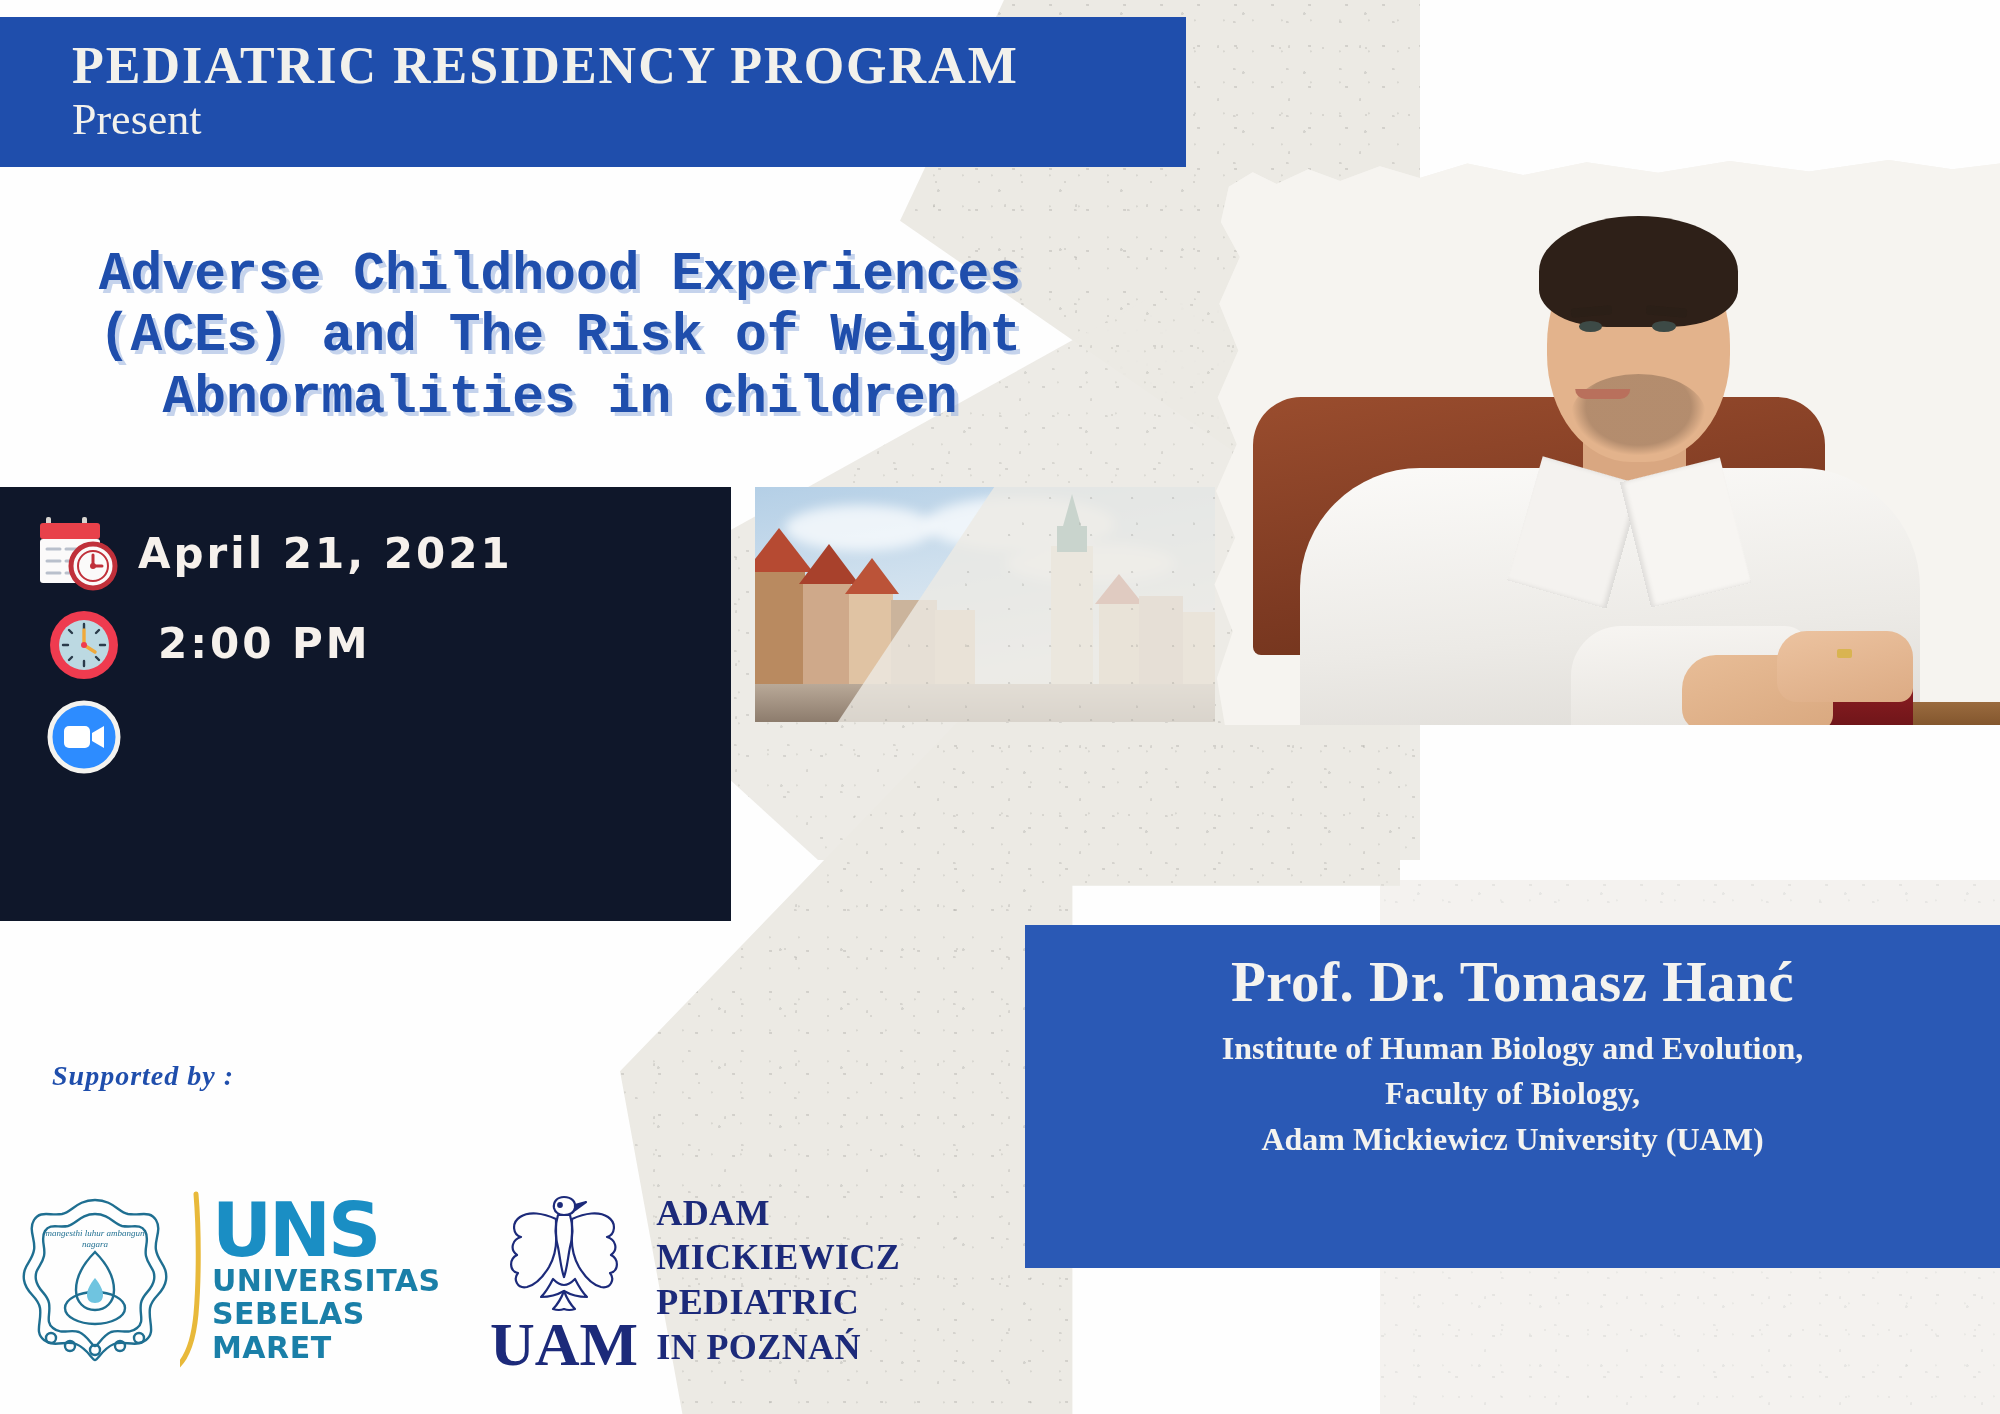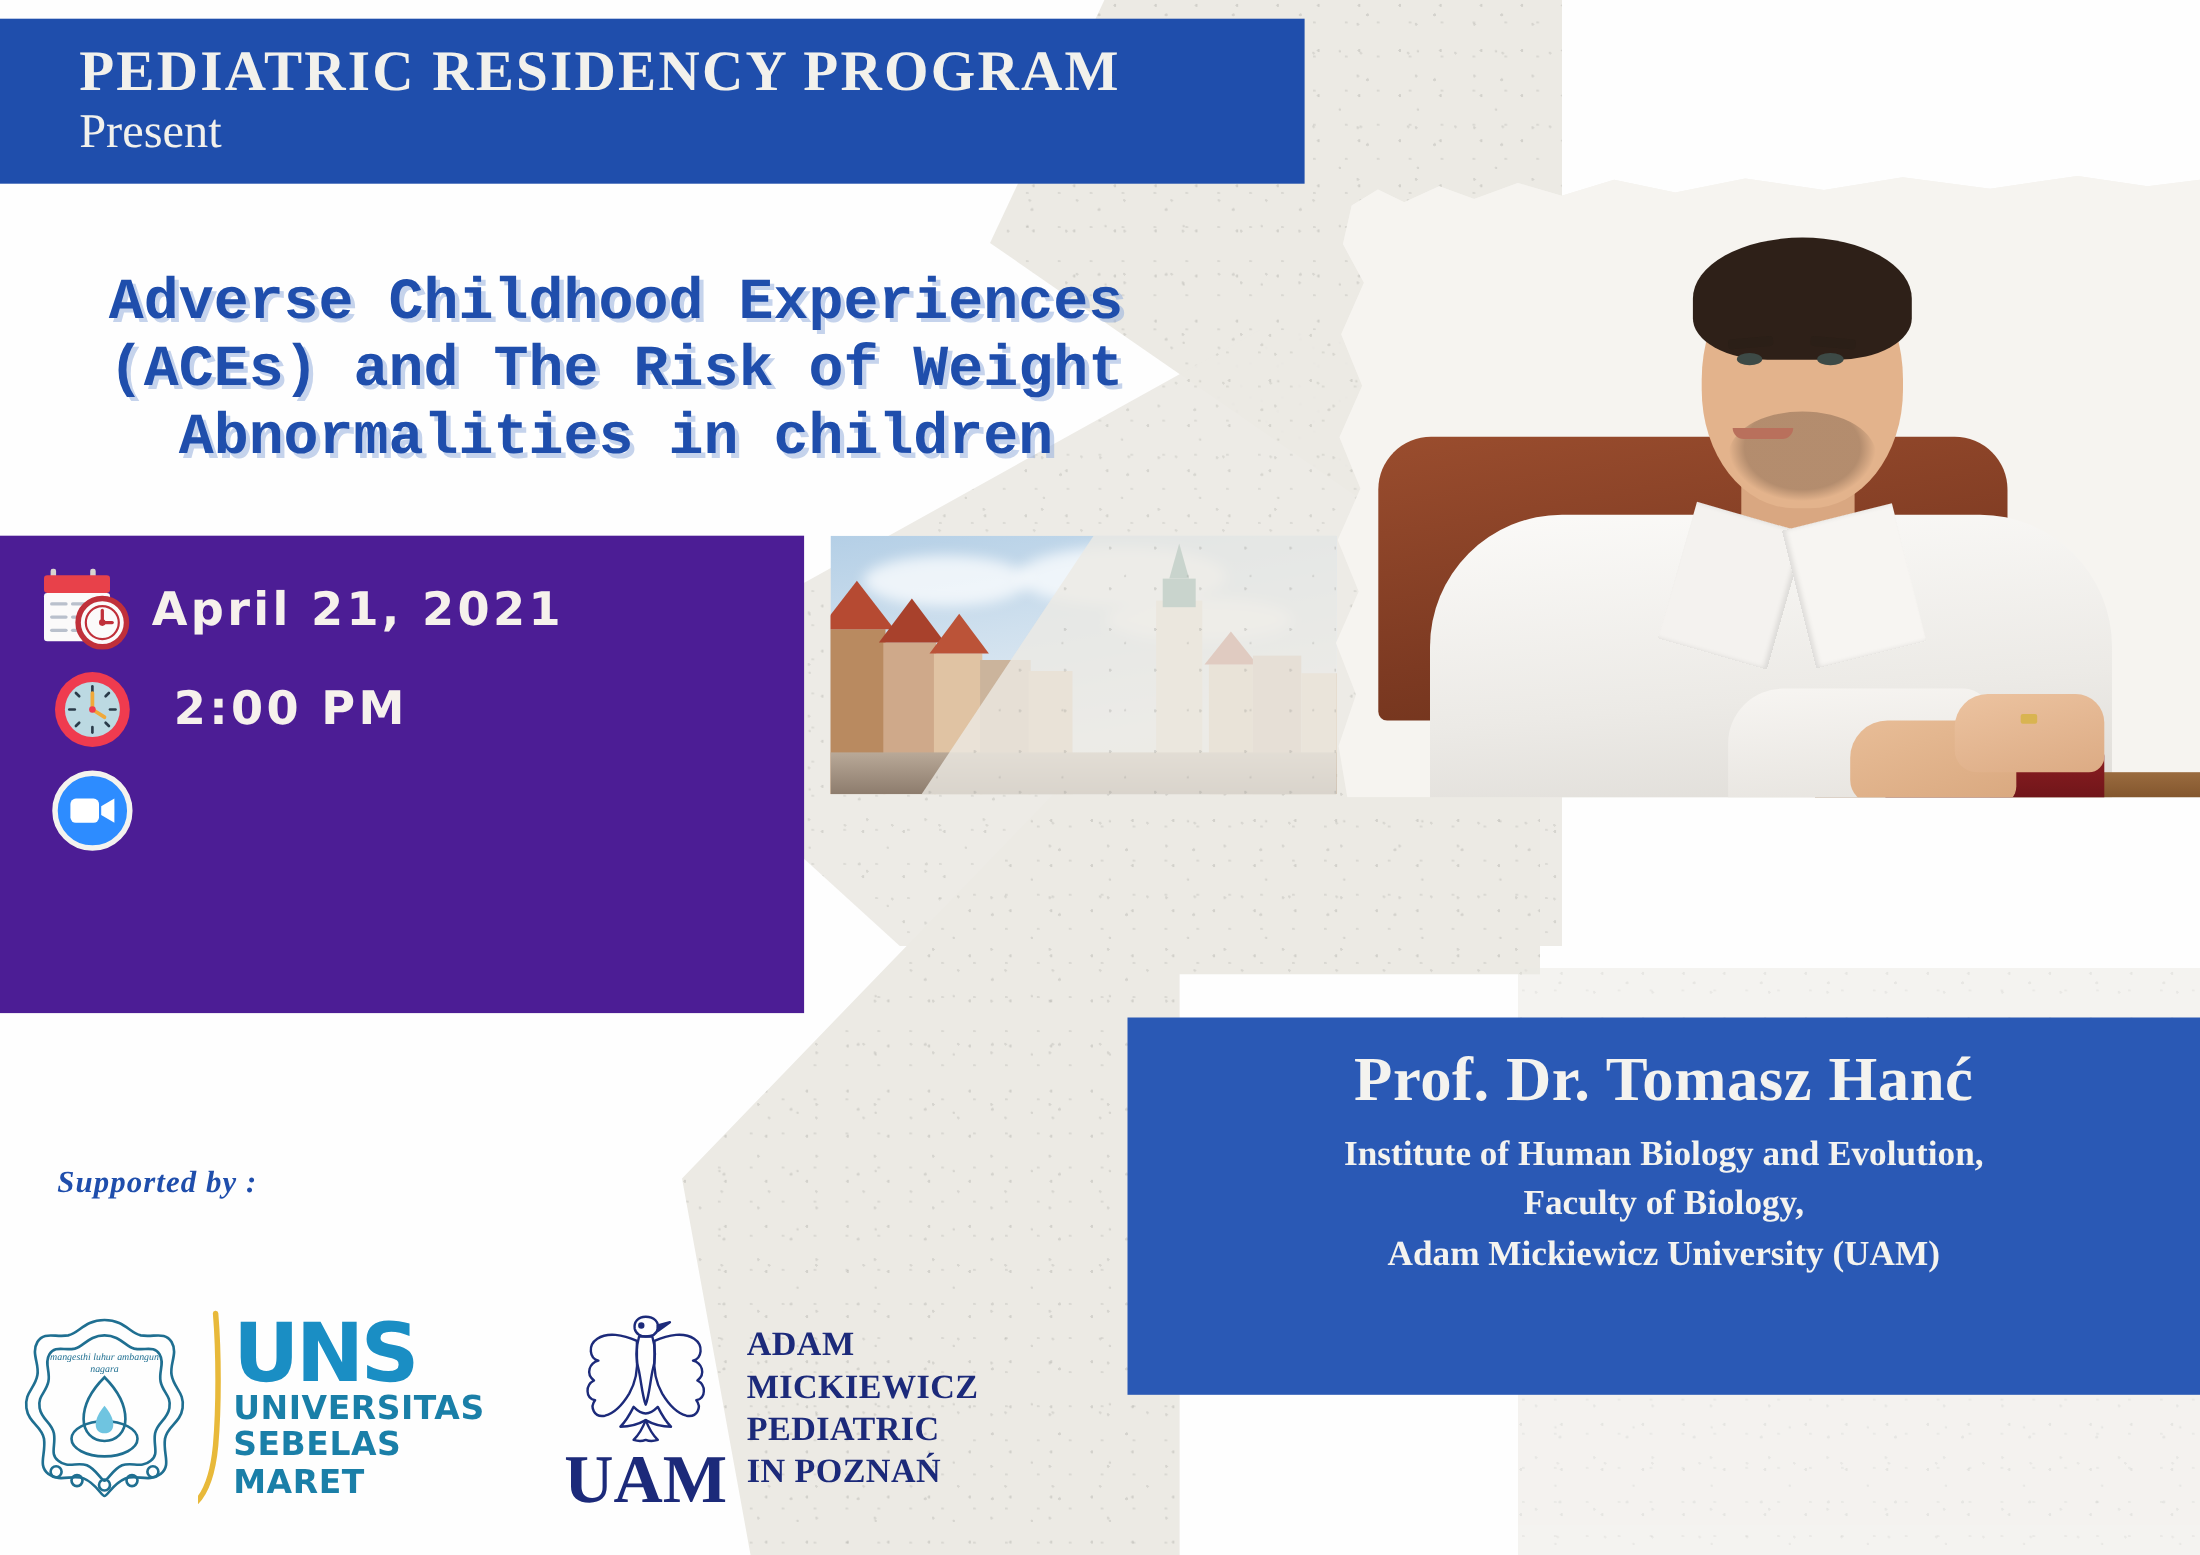--- a/index.html
+++ b/index.html
@@ -68,21 +68,21 @@
   .title-block .tline{
     color:#1f4eac;font-weight:700;font-size:53px;line-height:1.16;
     font-family:Liberation Mono, monospace;
     text-shadow:4px 4px 0 rgba(150,175,220,.55);
     white-space:nowrap;
   }
 
   
   .info-panel{
     position:absolute;left:0;top:487px;width:731px;height:434px;
-    background:#4c1d95;box-sizing:border-box;padding:24px 0 0 30px;
+    background:#0f172a;box-sizing:border-box;padding:24px 0 0 30px;
   }
   .info-row{display:flex;align-items:center;margin-bottom:6px;}
   .info-row.zoomrow{align-items:flex-start;margin-top:10px;}
   .icon-slot{width:108px;min-width:108px;display:flex;align-items:center;justify-content:center;}
   .info-text{
     color:#f6f1ec;font-family:"DejaVu Sans", sans-serif;font-weight:700;
     letter-spacing:3px;
   }
   .date-text{font-size:42px;}
   .time-text{font-size:42px;padding-left:20px;}
@@ -254,21 +254,21 @@
   }
   .uns-sub{
     font-family:"DejaVu Sans", sans-serif;font-weight:700;font-size:30px;
     color:#1a7fa8;line-height:1.12;letter-spacing:.5px;
   }
   .logo-uam{display:flex;align-items:center;gap:14px;margin-left:34px;}
   .uam-crest{width:155px;height:195px;}
   .uam-words{display:flex;flex-direction:column;}
   .uam-words div{
     font-family:"Liberation Serif", serif;color:#1c2a7a;font-weight:700;
-    font-size:31px;line-height:1.24;letter-spacing:.4px;
+    font-size:36px;line-height:1.24;letter-spacing:.4px;
   }
 </style>
 </head>
 <body>
 
 <div class="poster">
 
   <div class="texture-layer">
     <div class="tex-shape" id="tex-top"></div>
     <div class="tex-shape" id="tex-mid"></div>

